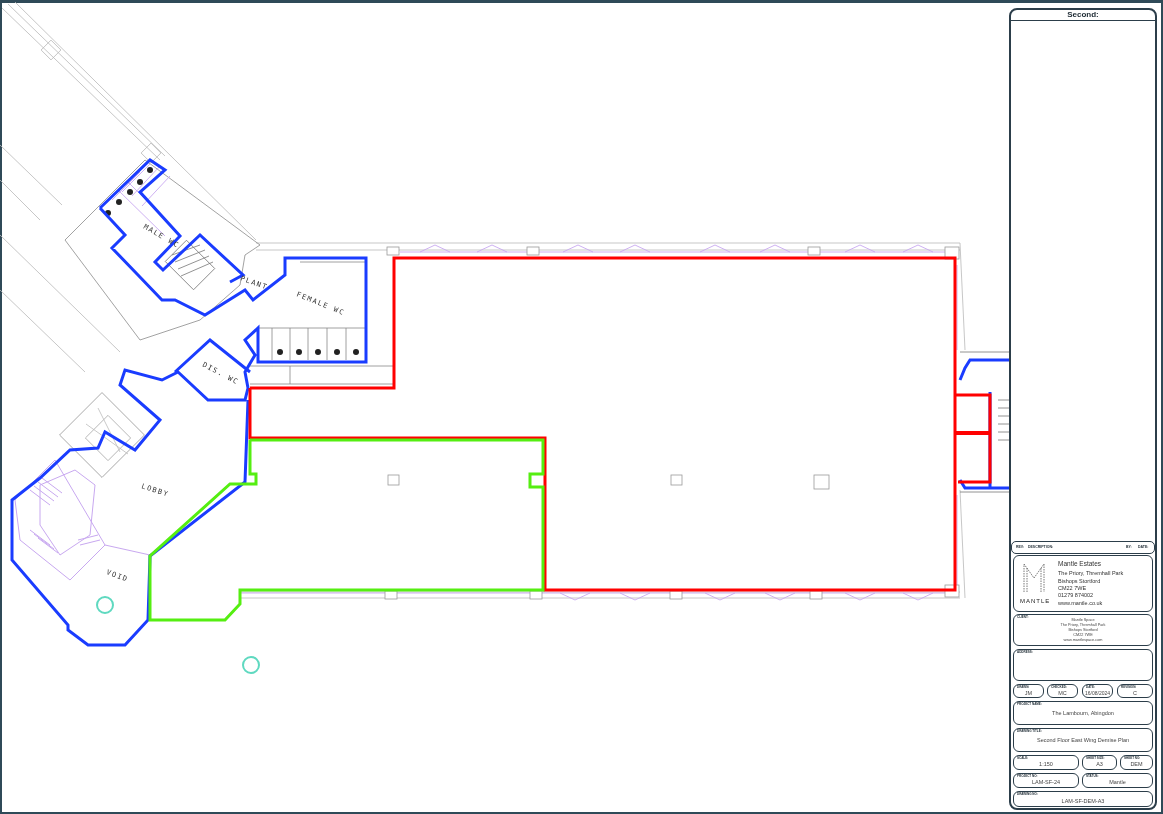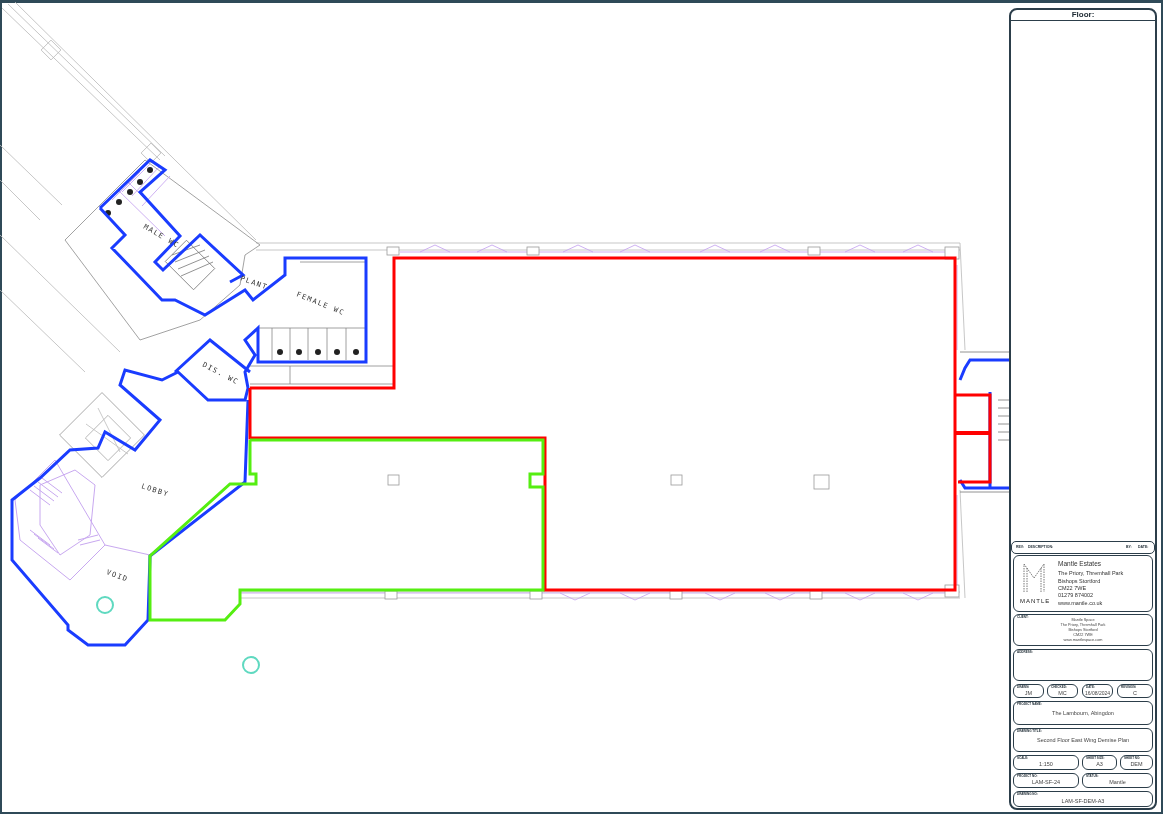--- a/index.html
+++ b/index.html
@@ -187,21 +187,21 @@
     <text class="room-label" x="143" y="228" transform="rotate(30 143 228)">MALE WC</text>
     <text class="room-label" x="240" y="280" transform="rotate(20 240 280)">PLANT</text>
     <text class="room-label" x="296" y="296" transform="rotate(22 296 296)">FEMALE WC</text>
     <text class="room-label" x="202" y="366" transform="rotate(28 202 366)">DIS. WC</text>
     <text class="room-label" x="141" y="488" transform="rotate(18 141 488)">LOBBY</text>
     <text class="room-label" x="106" y="574" transform="rotate(20 106 574)">VOID</text>
   </g>
 </svg>
 
 <div class="tb">
-  <div class="notes-head">Floor:</div>
+  <div class="notes-head">Second:</div>
 
   <div class="rev-row">
     <span style="left:4px">REV:</span>
     <span style="left:16px">DESCRIPTION:</span>
     <span style="left:114px">BY:</span>
     <span style="left:126px">DATE:</span>
   </div>
 
   <div class="box" style="left:2px; top:545px; width:140px; height:57px;">
     <svg style="position:absolute; left:8px; top:6px;" width="24" height="32">

